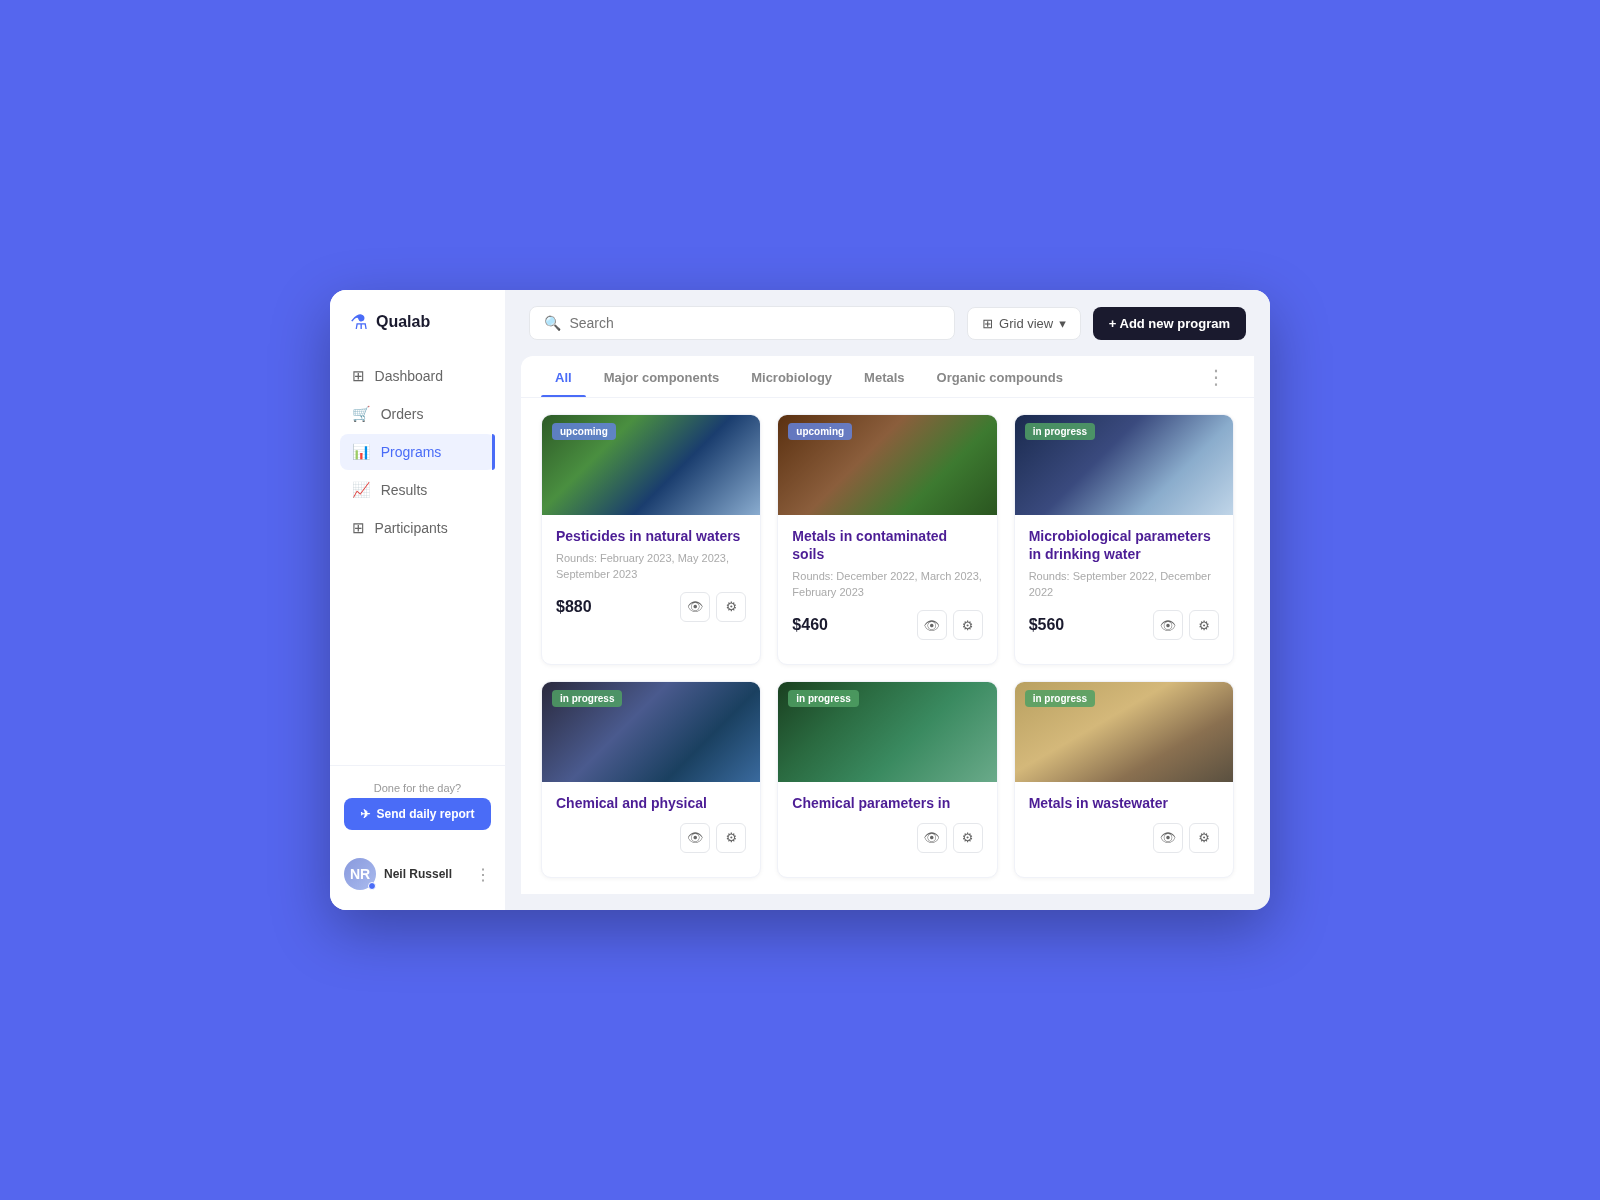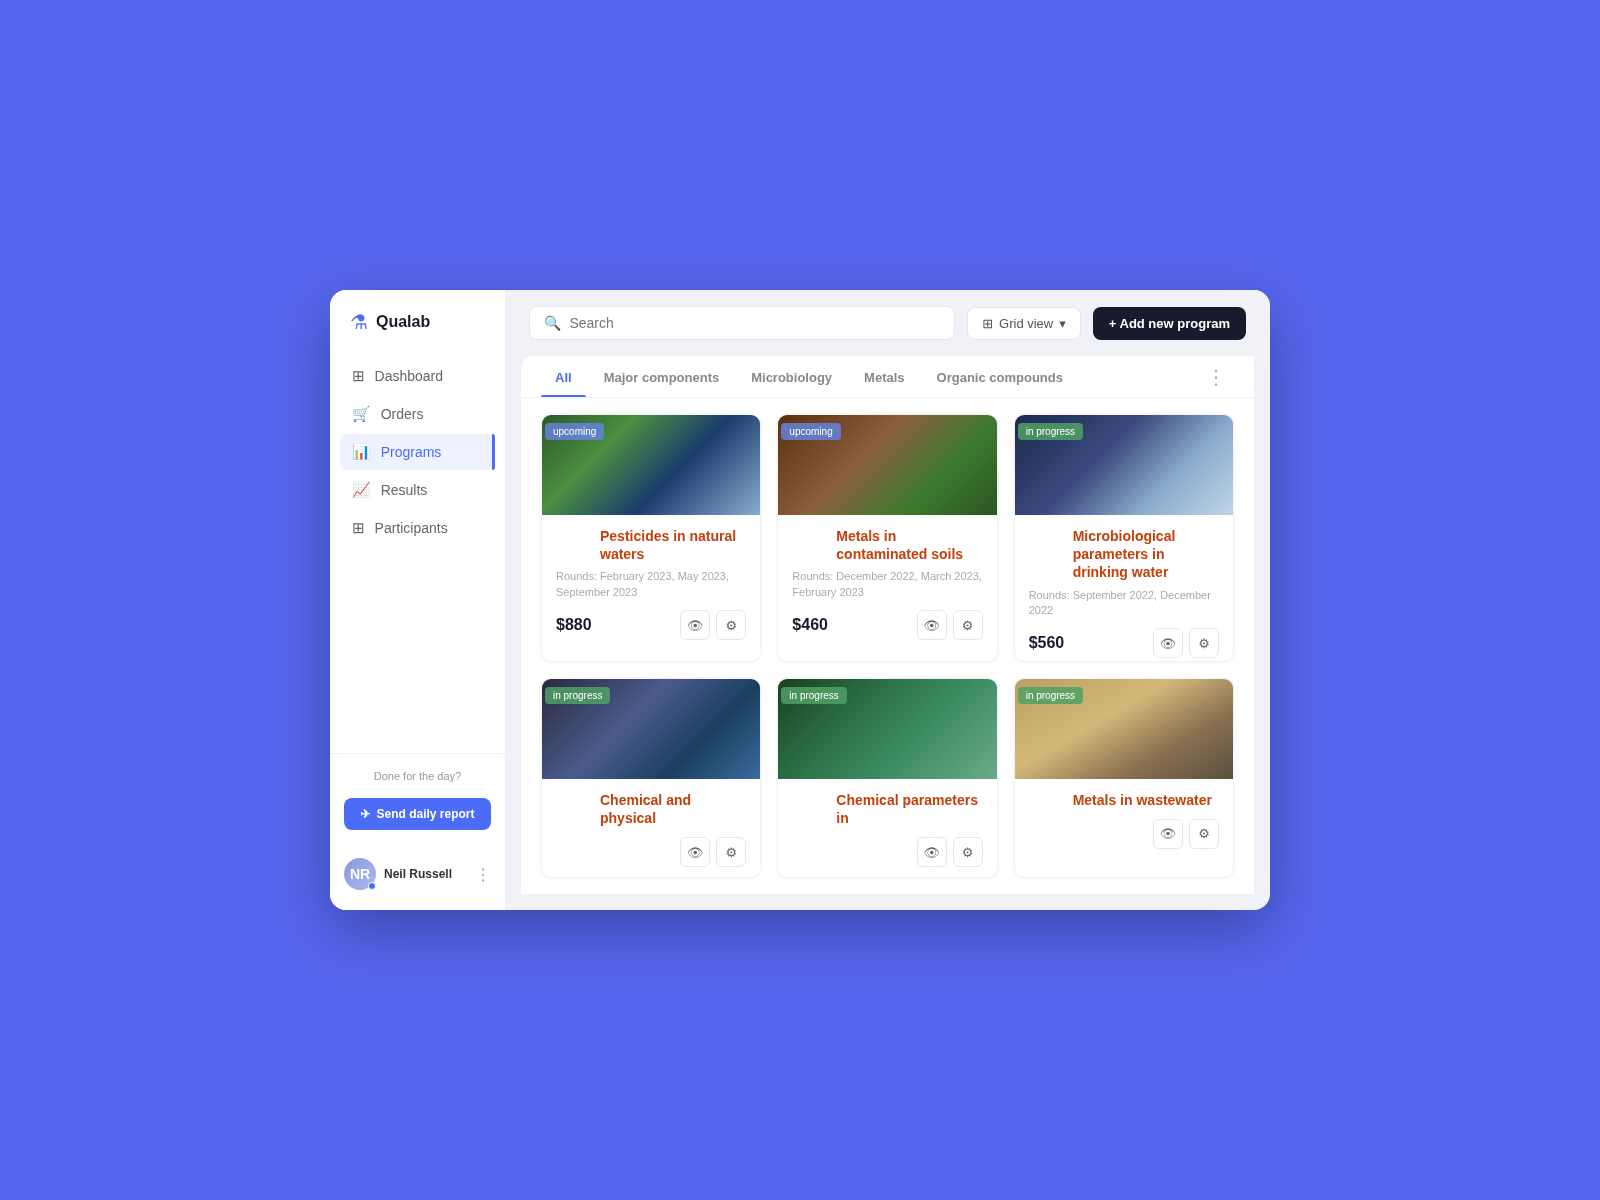--- a/index.html
+++ b/index.html
@@ -77,21 +77,21 @@
     }
     .nav-item.active { position: relative; }
     .sidebar-bottom {
       padding: 16px 14px;
       border-top: 1px solid #f0f2f8;
     }
     .done-text {
       text-align: center;
       font-size: 11px;
       color: #999;
-      margin-bottom: 16px;
+      margin-bottom: 4px;
     }
     .send-report-btn {
       width: 100%;
       background: #4a6cf7;
       color: #fff;
       border: none;
       border-radius: 8px;
       padding: 9px 12px;
       font-size: 12px;
       font-weight: 600;
@@ -271,37 +271,36 @@
     }
     .card-image {
       width: 100%;
       height: 100px;
       position: relative;
       overflow: hidden;
     }
     .card-badge {
       position: absolute;
       top: 8px;
-      left: 3px;
+      left: 10px;
       padding: 3px 8px;
       border-radius: 4px;
       font-size: 10px;
-      font-weight: 400;
+      font-weight: 700;
       color: #fff;
     }
     .badge-upcoming { background: rgba(100,130,220,0.85); }
     .badge-inprogress { background: rgba(80,160,100,0.85); }
     .card-body { padding: 12px 14px 10px; }
     .card-title {
       font-size: 14px;
       font-weight: 700;
-      color: #c2410c;
+      color: #4c1d95;
       margin-bottom: 6px;
       line-height: 1.3;
-      margin-left: 44px;
     }
     .card-rounds {
       font-size: 11px;
       color: #aaa;
       margin-bottom: 10px;
       line-height: 1.4;
     }
     .card-footer {
       display: flex;
       align-items: center;

